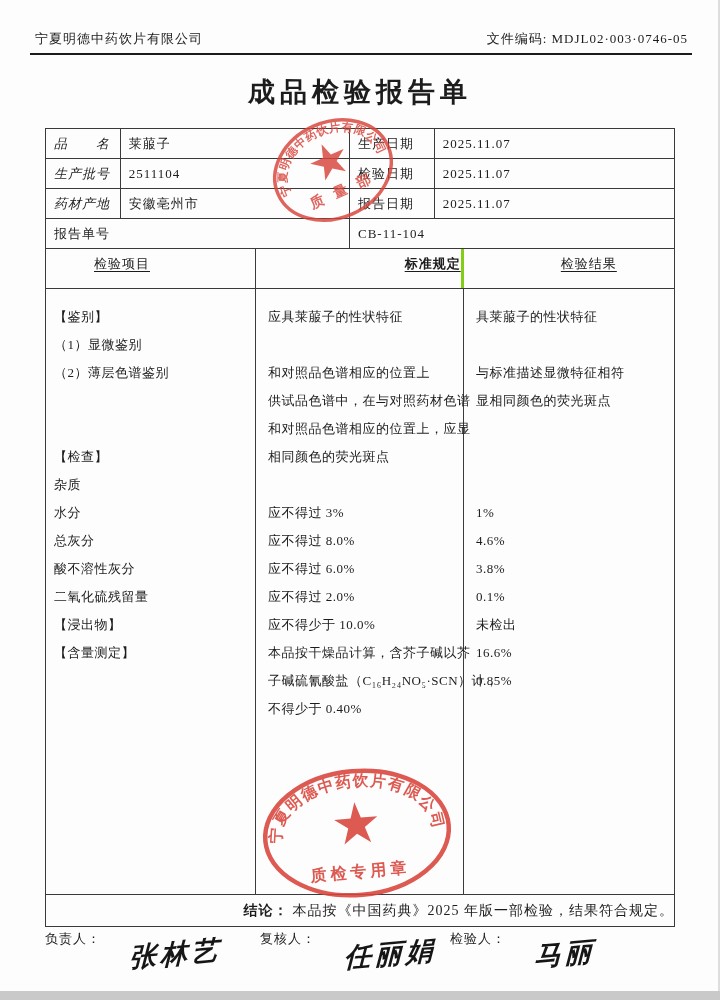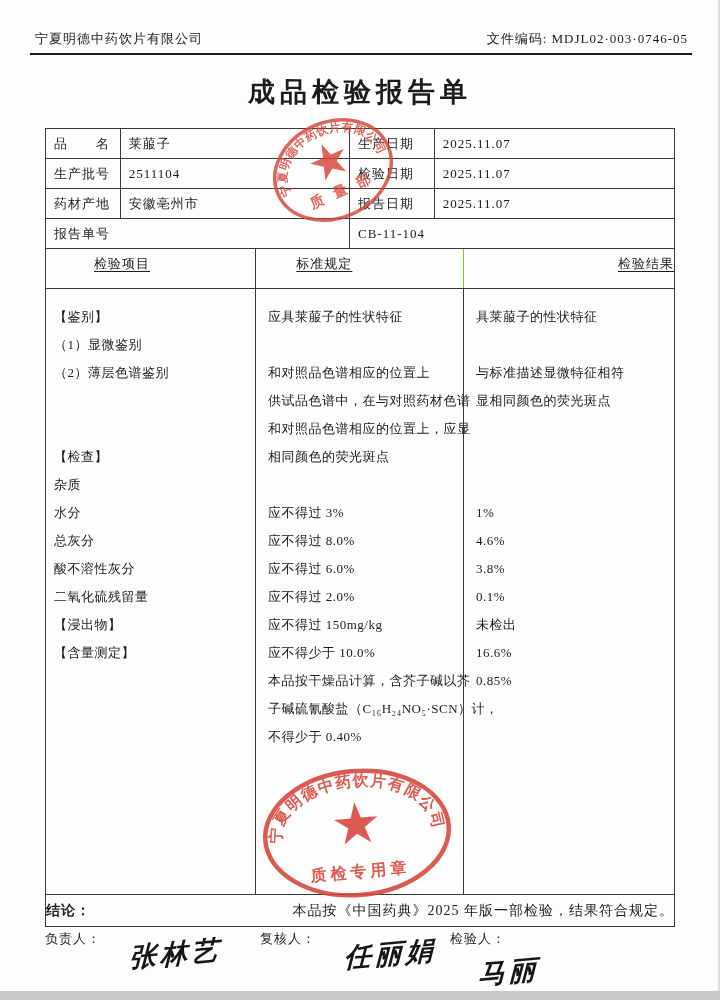--- a/index.html
+++ b/index.html
@@ -12,44 +12,44 @@
   
   .hdr { position:absolute; top:30px; left:35px; right:32px; display:flex; justify-content:space-between; font-size:13px; letter-spacing:1px; }
   .hdr-rule { position:absolute; top:53px; left:30px; right:28px; height:2px; background:#1b1b1b; }
   .title { position:absolute; top:74px; left:0; width:100%; text-align:center; font-size:27px; font-weight:700; letter-spacing:5px; }
 
   
   .info { position:absolute; top:128px; left:45px; width:630px; border:1px solid #3a3a3a; border-bottom:none; font-size:13px; }
   .irow { display:flex; height:30px; line-height:29px; border-bottom:1px solid #3a3a3a; }
   .ic { padding-left:8px; letter-spacing:1px; white-space:nowrap; overflow:hidden; }
   .ic.b { border-right:1px solid #3a3a3a; }
-  .w-lab { width:75px; } .w-val { width:230px; } .w-lab2 { width:85px; } .w-val2 { width:240px; }
+  .w-lab { width:75px;font-style:italic; } .w-val { width:230px; } .w-lab2 { width:85px; } .w-val2 { width:240px; }
   .w-wide { width:305px; } .w-wide2 { width:325px; }
 
   
   .insp { position:absolute; top:248px; left:45px; width:630px; border:1px solid #3a3a3a; font-size:13px; }
   .thead { display:flex; height:40px; border-bottom:1px solid #3a3a3a; }
   .th { padding-top:6px; letter-spacing:1px; }
   .th span { text-decoration:underline; text-underline-offset:3px;margin-left:40px; }
   .th1 { width:211px; border-right:1px solid #3a3a3a; padding-left:8px; }
-  .th2 { width:208px; border-right:1px solid #84cc16; text-align:left; }
-  .th3 { width:211px; text-align:right; }
+  .th2 { width:208px; border-right:3px solid #84cc16; text-align:right;font-weight:bold; }
+  .th3 { width:211px; text-align:center; }
   .tbody { display:flex; height:605px; }
   .bcol { padding-top:14px; }
   .bcol1 { width:211px; border-right:1px solid #3a3a3a; padding-left:8px; }
   .bcol2 { width:208px; border-right:1px solid #3a3a3a; padding-left:12px; }
   .bcol3 { width:211px; padding-left:12px; }
   .bline { height:28px; line-height:28px; letter-spacing:0.5px; white-space:nowrap; }
-  .concl { display:flex; justify-content:space-between; align-items:center; height:32px; border-top:1px solid #3a3a3a; font-size:14px; letter-spacing:1px; }
+  .concl { display:flex; justify-content:flex-end; align-items:center; height:32px; border-top:1px solid #3a3a3a; font-size:14px; letter-spacing:1px; }
   .concl .lab { font-weight:700; margin-right:4px; }
 
   
   .sigrow { position:absolute; top:930px; left:45px; width:630px; display:flex; font-size:13px; letter-spacing:1px; }
   .siggrp { display:flex; align-items:flex-start; }
-  .siggrp.g1 { width:215px; } .siggrp.g2 { width:190px; } .siggrp.g3 { width:200px;flex-direction:column; }
+  .siggrp.g1 { width:215px; } .siggrp.g2 { width:190px; } .siggrp.g3 { width:200px; }
   .sig { display:inline-block; margin-left:28px; margin-top:6px; font-size:27px; font-weight:700; font-style:italic; letter-spacing:4px; color:#161616; transform:rotate(-5deg) skewX(-6deg); white-space:nowrap; }
 
   
   .stamp { position:absolute; pointer-events:none; }
   .stamp-top { top:95px; left:243px; width:180px; height:150px; opacity:0.82; transform:rotate(-24deg); }
   .stamp-bottom { top:753px; left:252px; width:210px; height:160px; opacity:0.88; transform:rotate(-5deg); }
 </style>
 </head>
 <body>
 
@@ -117,21 +117,20 @@
           <div class="bline"></div>
           <div class="bline">和对照品色谱相应的位置上</div>
           <div class="bline">供试品色谱中，在与对照药材色谱</div>
           <div class="bline">和对照品色谱相应的位置上，应显</div>
           <div class="bline">相同颜色的荧光斑点</div>
           <div class="bline"></div>
           <div class="bline">应不得过 3%</div>
           <div class="bline">应不得过 8.0%</div>
           <div class="bline">应不得过 6.0%</div>
           <div class="bline">应不得过 2.0%</div>
-          <div class="bline">应不得过 150mg/kg</div>
           <div class="bline">应不得少于 10.0%</div>
           <div class="bline">本品按干燥品计算，含芥子碱以芥</div>
           <div class="bline">子碱硫氰酸盐（C₁₆H₂₄NO₅·SCN）计，</div>
           <div class="bline">不得少于 0.40%</div>
         </div>
       <div class="bcol bcol3" id="col-result">
           <div class="bline">具莱菔子的性状特征</div>
           <div class="bline"></div>
           <div class="bline">与标准描述显微特征相符</div>
           <div class="bline">显相同颜色的荧光斑点</div>

